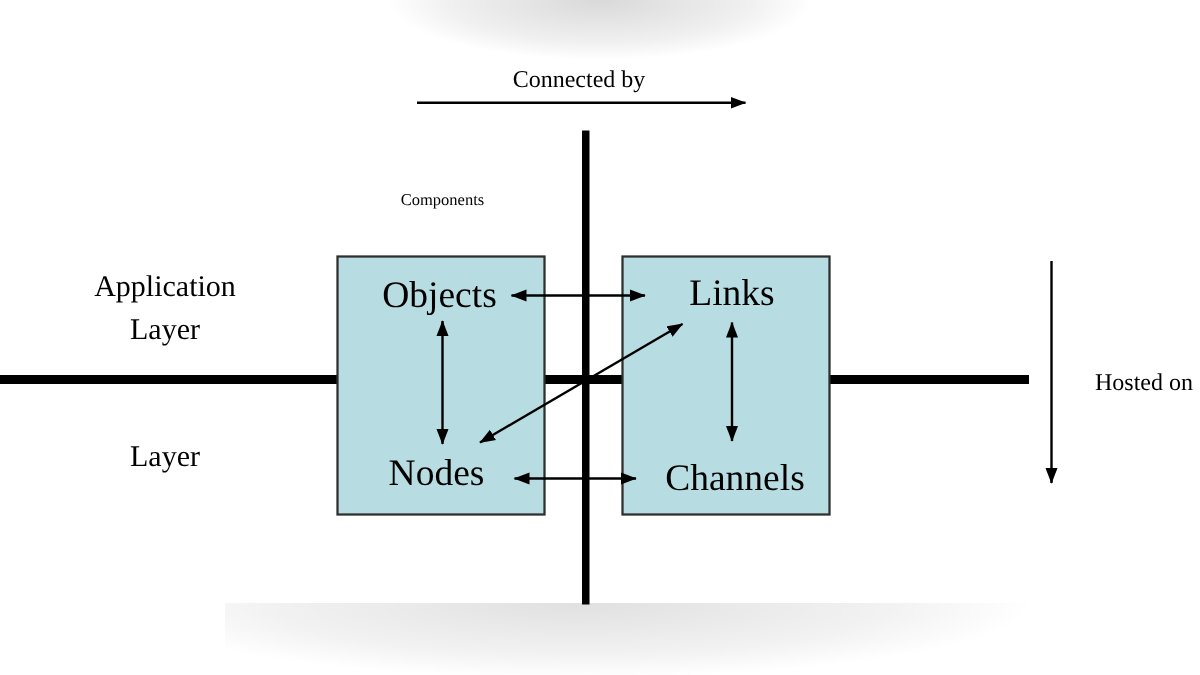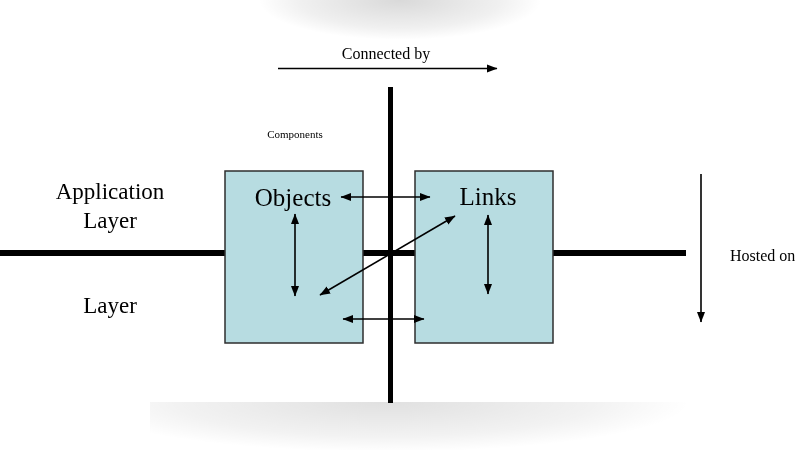--- a/index.html
+++ b/index.html
@@ -18,21 +18,21 @@
   }
   .label {
     position: absolute;
     transform: translate(-50%, -50%);
     white-space: nowrap;
     text-align: center;
     line-height: 1.15;
   }
   .axis-label   { font-size: 16px; }
   .col-label    { font-size: 11px; }
-  .row-label    { font-size: 23px; line-height: 29px; }
+  .row-label    { font-size: 20px; line-height: 29px; }
   .cell-label   { font-size: 25px; }
   .hosted-label {
     position: absolute;
     transform: translateY(-50%);
     white-space: nowrap;
     font-size: 16px;
   }
   .overlay-svg {
     position: absolute;
     left: 0; top: 0;
@@ -95,14 +95,16 @@
   <div class="label row-label" style="left:110px; top:206px;">
     <div>Application</div>
     <div>Layer</div>
   </div>
   <div class="label row-label" style="left:110px; top:305px;">
     <div>Layer</div>
   </div>
 
   <div class="label cell-label" style="left:488px; top:197px;">Links</div>
   <div class="label cell-label" style="left:293px; top:198px;">Objects</div>
+  <div class="label cell-label" style="left:291px; top:317px;">Nodes</div>
+  <div class="label cell-label" style="left:490px; top:320px;">Channels</div>
 
 </div>
 
 </body></html>

